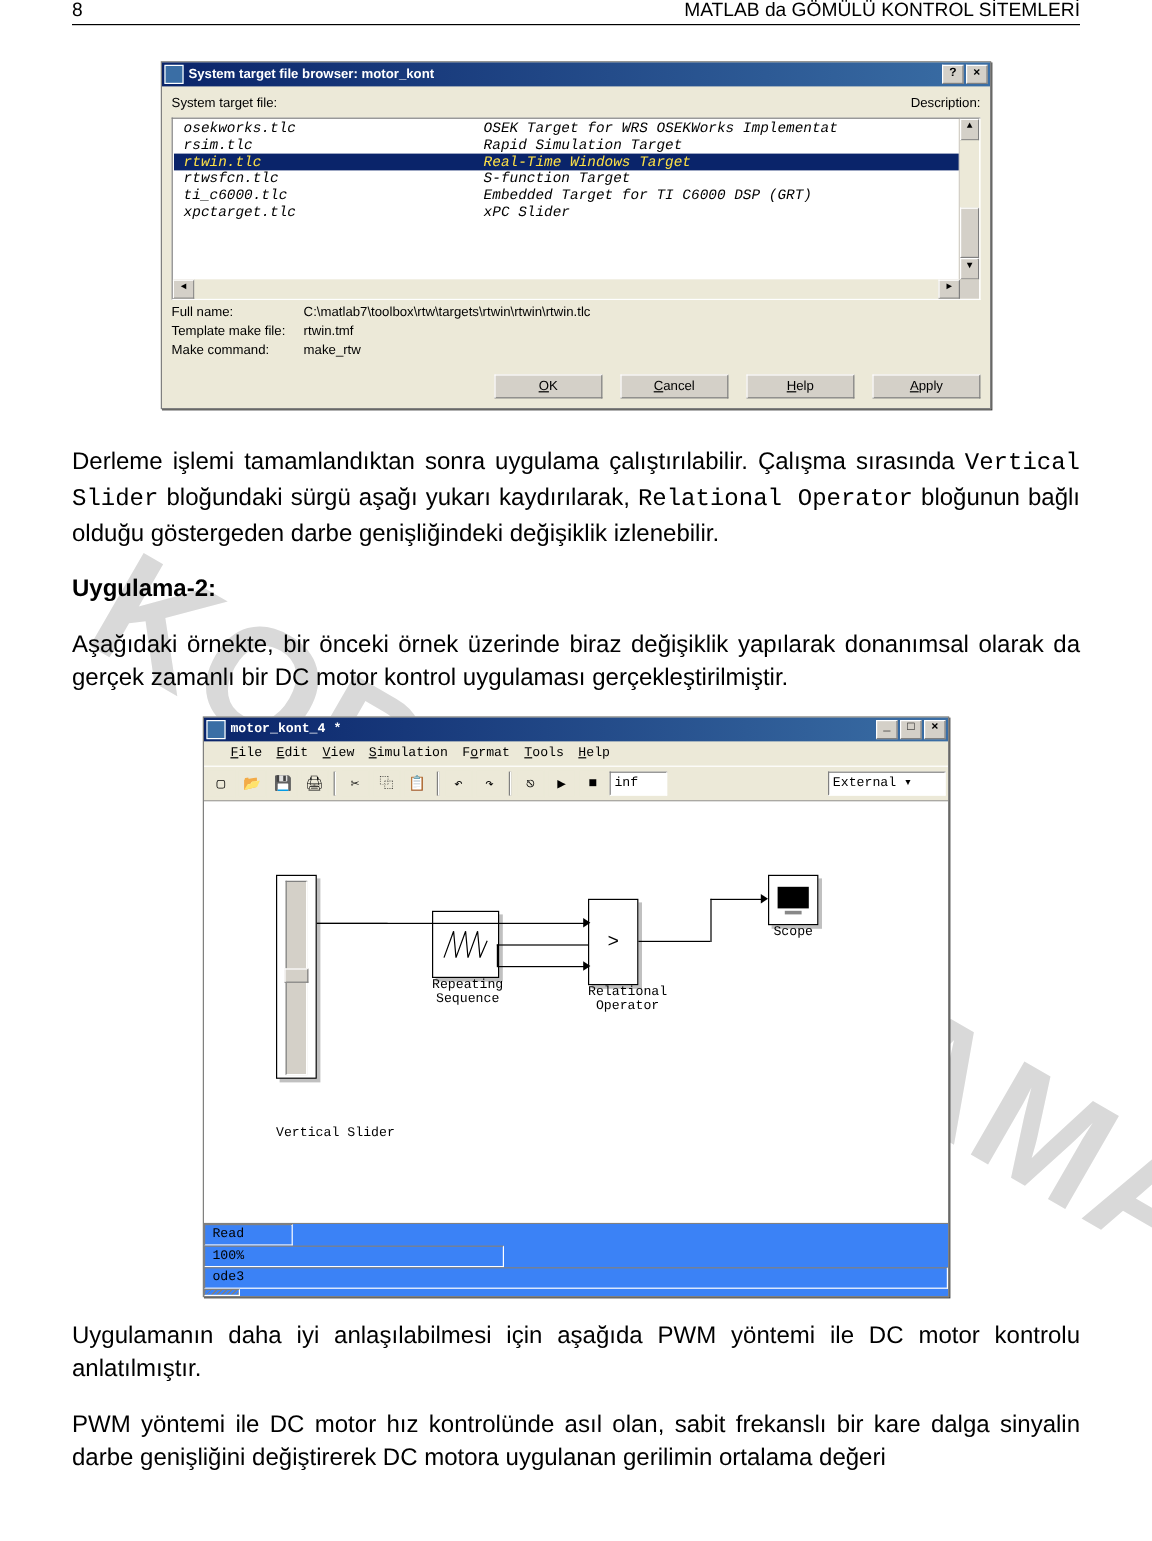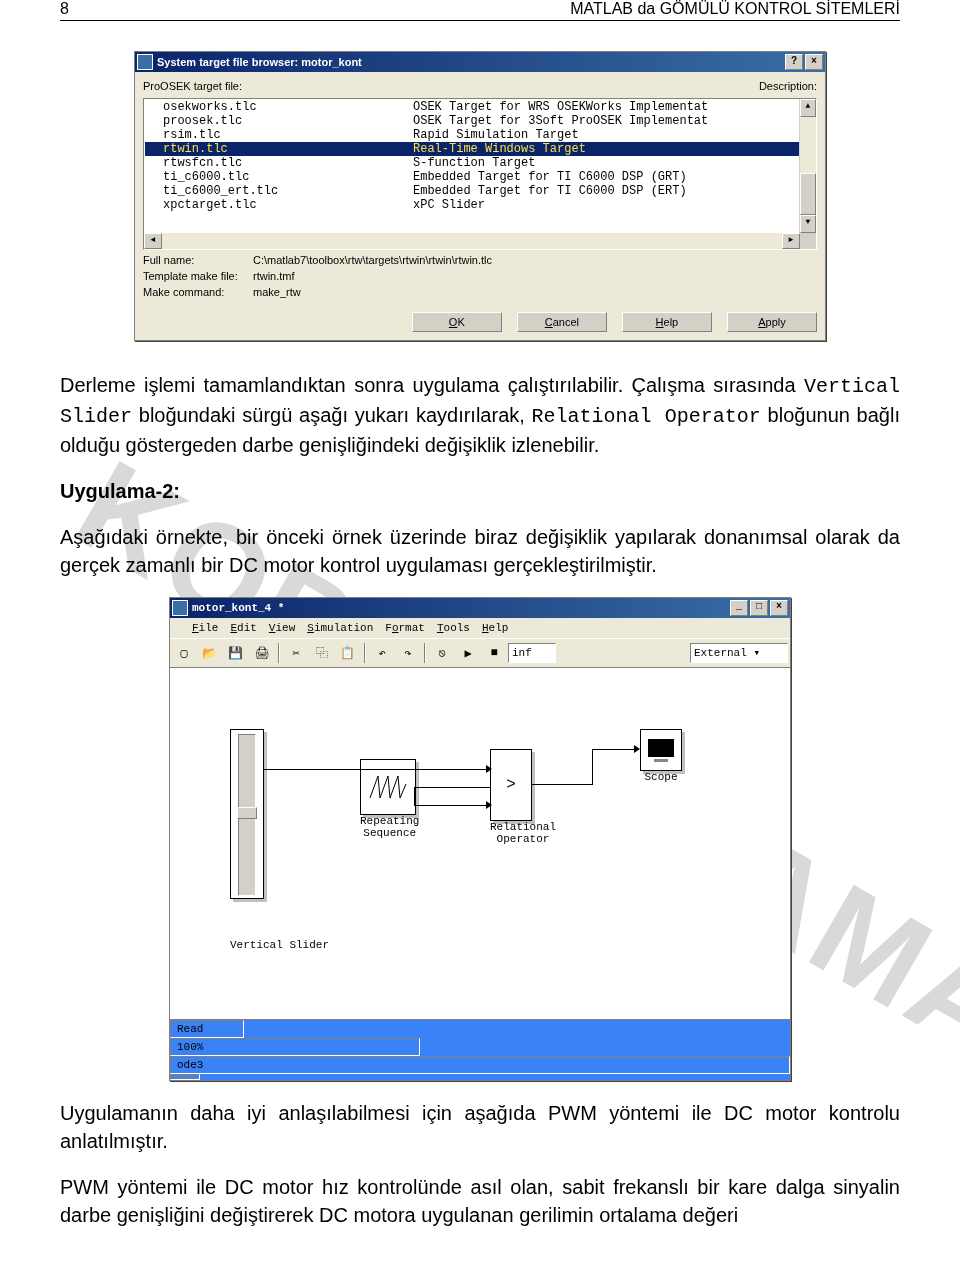--- a/index.html
+++ b/index.html
@@ -84,21 +84,21 @@
     border: 1px solid #808080;
     border-right-color: #fff;
     border-bottom-color: #fff;
     height: 150px;
     overflow: hidden;
     position: relative;
     font-family: "Courier New", monospace;
     font-size: 12px;
   }
   .listbox-inner { padding: 1px; }
-  .lb-row { display: flex; padding: 0 18px; white-space: pre; }
+  .lb-row { display: flex; padding: 0 8px; white-space: pre; font-style: italic; }
   .lb-row .c1 { width: 250px; }
   .lb-row .c2 { flex: 1; }
   .lb-row.selected { background: #0a246a; color: #fde047; }
   .list-scroll {
     position: absolute;
     right: 0; top: 0; bottom: 16px;
     width: 16px;
     background: #ece9d8;
     border-left: 1px solid #d4d0c8;
     display: flex;
@@ -294,32 +294,30 @@
     <div class="win">
       <div class="titlebar">
         <div class="title-icon"></div>
         <div>System target file browser: motor_kont</div>
         <div class="spacer"></div>
         <div class="winbtn">?</div>
         <div class="winbtn">×</div>
       </div>
       <div class="dlg-body">
         <div class="dlg-row">
-          <span>ProOSEK target file:</span>
+          <span>System target file:</span>
           <span>Description:</span>
         </div>
         <div class="listbox">
           <div class="listbox-inner">
             <div class="lb-row"><span class="c1">osekworks.tlc</span><span class="c2">OSEK Target for WRS OSEKWorks Implementat</span></div>
-            <div class="lb-row"><span class="c1">proosek.tlc</span><span class="c2">OSEK Target for 3Soft ProOSEK Implementat</span></div>
             <div class="lb-row"><span class="c1">rsim.tlc</span><span class="c2">Rapid Simulation Target</span></div>
             <div class="lb-row selected"><span class="c1">rtwin.tlc</span><span class="c2">Real-Time Windows Target</span></div>
             <div class="lb-row"><span class="c1">rtwsfcn.tlc</span><span class="c2">S-function Target</span></div>
             <div class="lb-row"><span class="c1">ti_c6000.tlc</span><span class="c2">Embedded Target for TI C6000 DSP (GRT)</span></div>
-            <div class="lb-row"><span class="c1">ti_c6000_ert.tlc</span><span class="c2">Embedded Target for TI C6000 DSP (ERT)</span></div>
             <div class="lb-row"><span class="c1">xpctarget.tlc</span><span class="c2">xPC Slider</span></div>
           </div>
           <div class="list-scroll">
             <div class="scroll-btn">▲</div>
             <div class="scroll-track"></div>
             <div class="scroll-thumb"></div>
             <div class="scroll-btn">▼</div>
           </div>
           <div class="hscroll">
             <div class="scroll-btn">◄</div>

